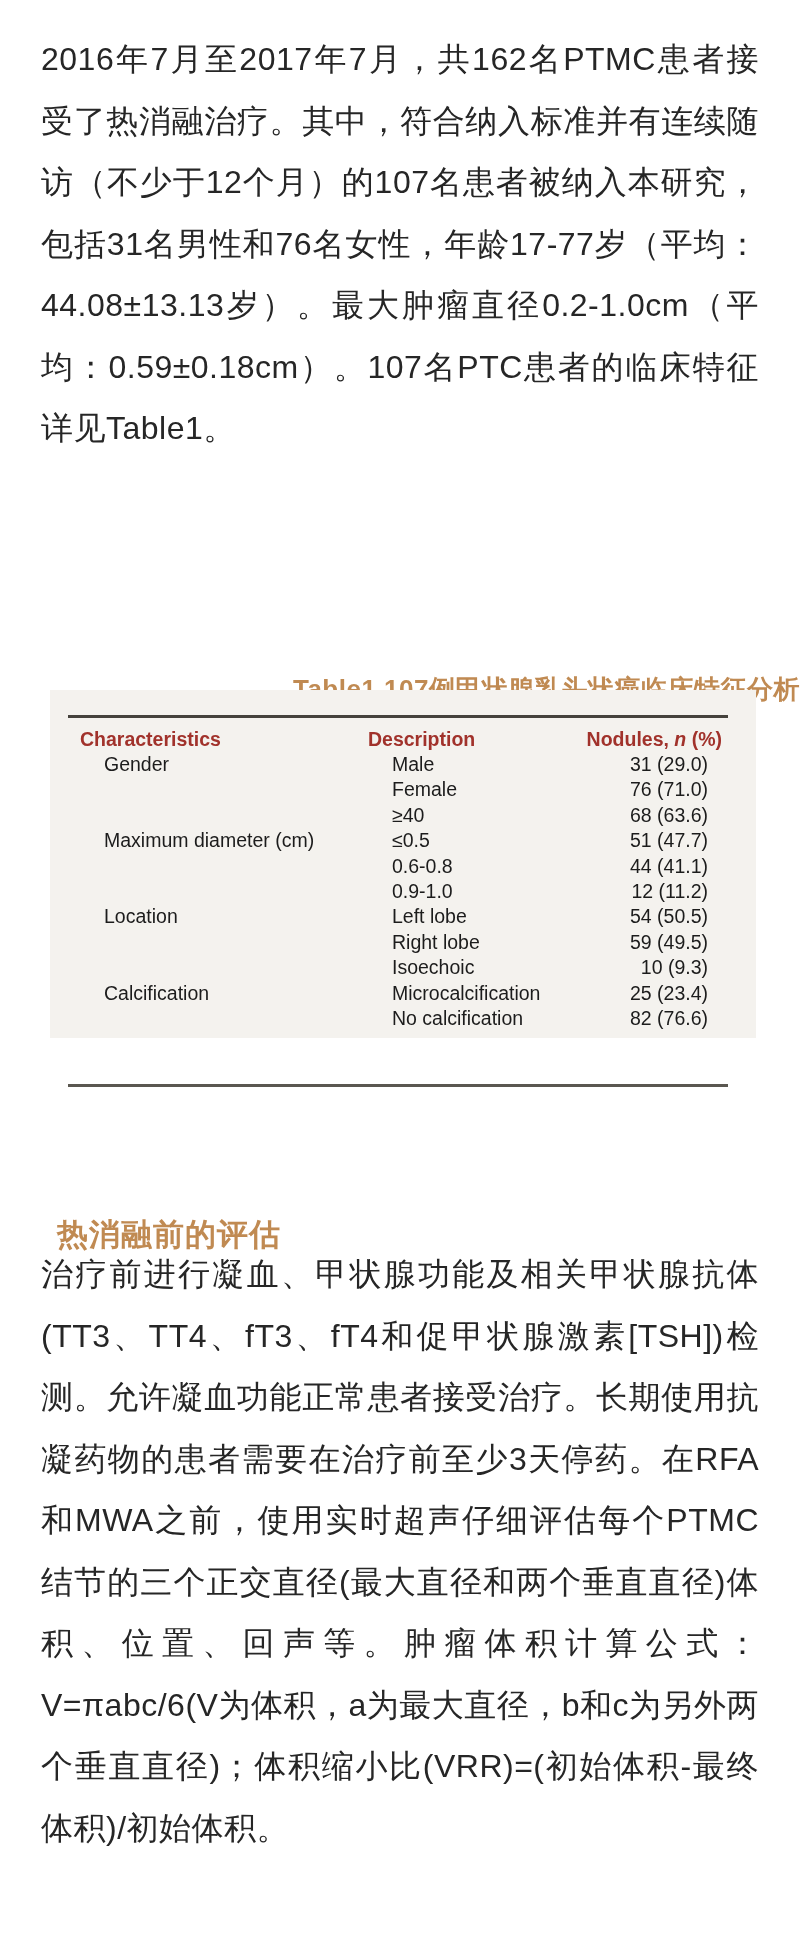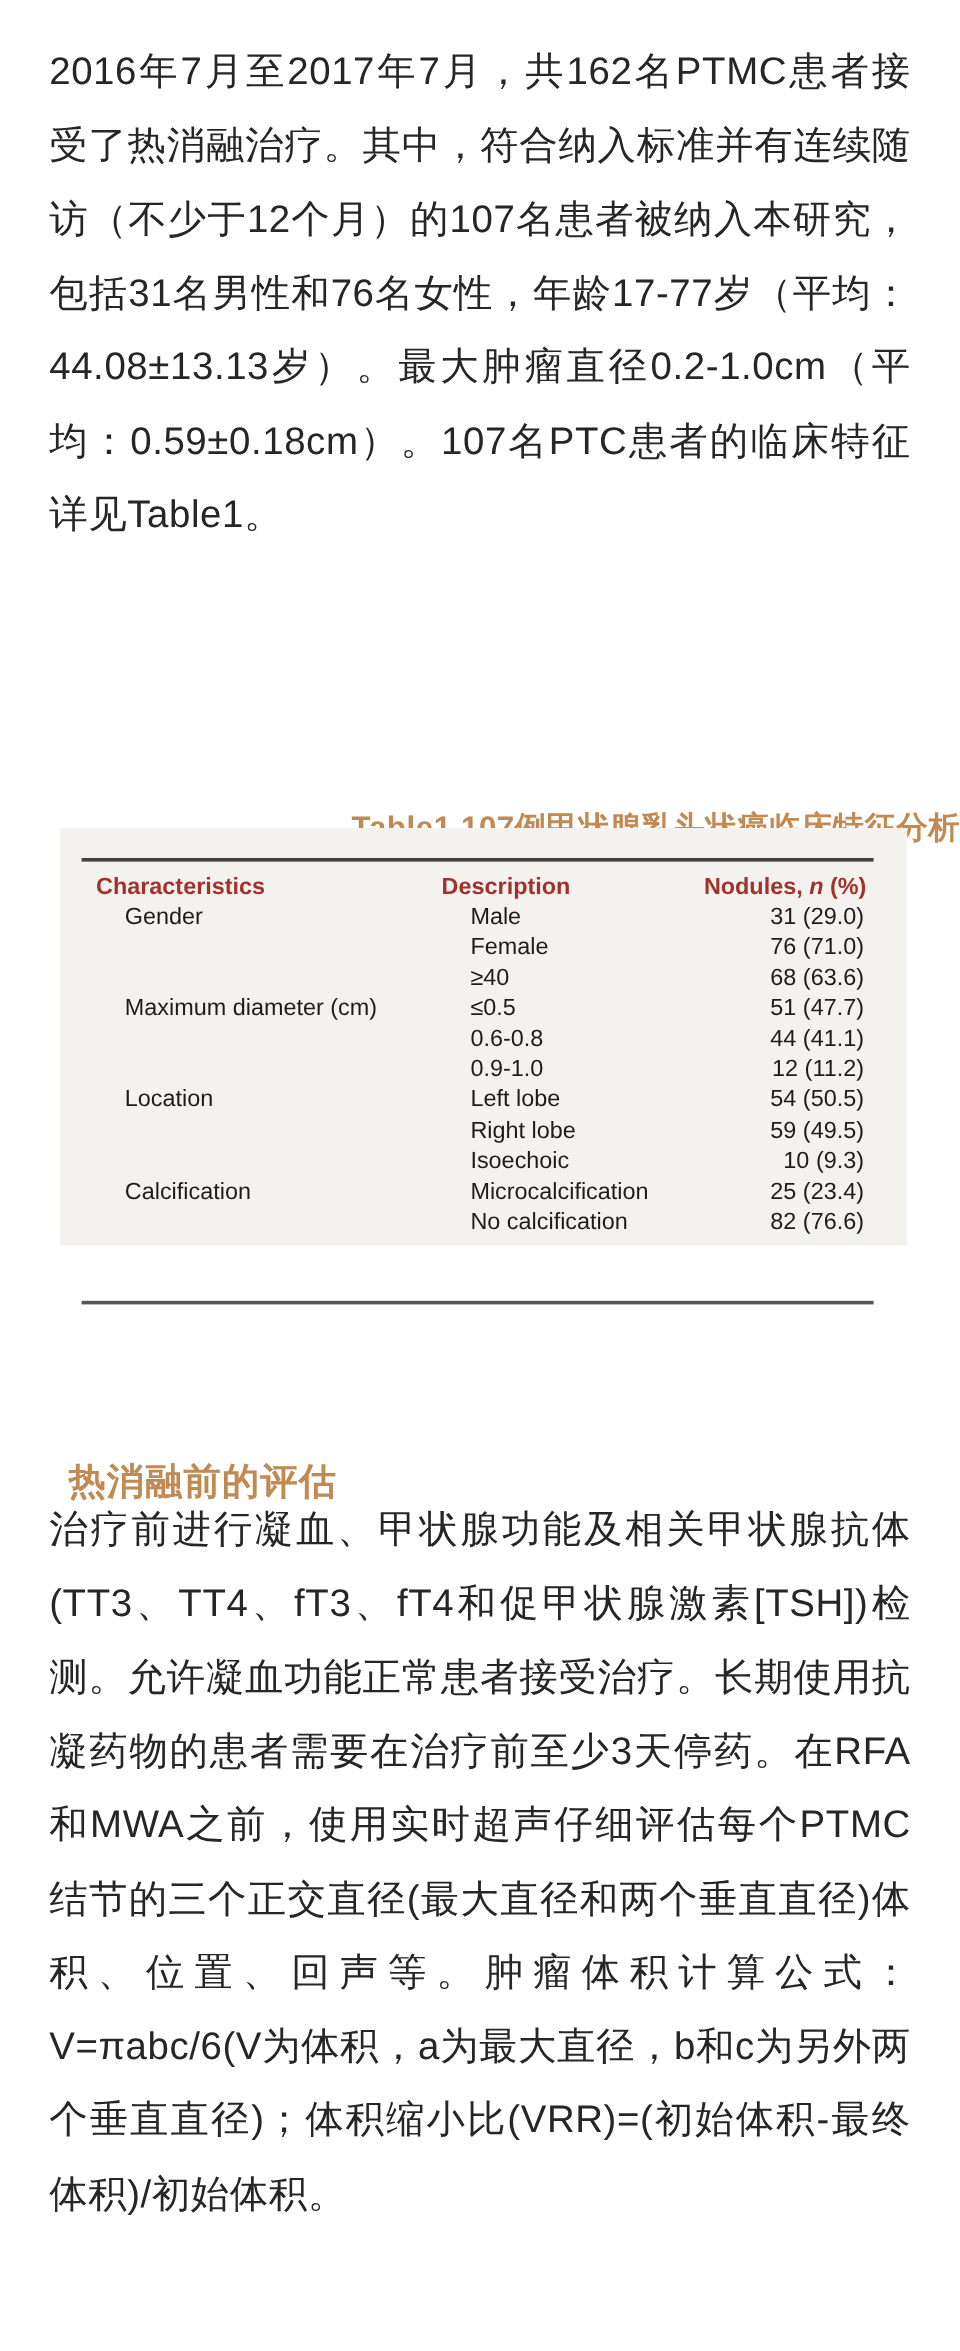--- a/index.html
+++ b/index.html
@@ -45,21 +45,21 @@
     font-weight:bold;color:var(--table-header);font-size:19.5px;line-height:26px;
   }
   .thead .c1{position:absolute;left:30px;}
   .thead .c2{position:absolute;left:318px;}
   .thead .c3{position:absolute;right:34px;text-align:right;}
   .thead .c3 i{font-style:italic;}
   #table-rows{position:absolute;top:62px;left:0;width:706px;margin-left:24px;}
   .trow{position:relative;height:25.4px;font-size:19.5px;line-height:25.4px;color:#1c1c1c;}
   .trow .cell1{position:absolute;left:30px;white-space:nowrap;}
   .trow .cell2{position:absolute;left:318px;white-space:nowrap;}
-  .trow .cell3{position:absolute;right:60px;text-align:right;white-space:nowrap;}
+  .trow .cell3{position:absolute;right:72px;text-align:right;white-space:nowrap;}
 </style>
 </head>
 <body>
 
 <div>
 
   <p class="body-text para1">2016年7月至2017年7月，共162名PTMC患者接受了热消融治疗。其中，符合纳入标准并有连续随访（不少于12个月）的107名患者被纳入本研究，包括31名男性和76名女性，年龄17-77岁（平均：44.08±13.13岁）。最大肿瘤直径0.2-1.0cm（平均：0.59±0.18cm）。107名PTC患者的临床特征详见Table1。</p>
 
   <div class="caption">Table1 107例甲状腺乳头状癌临床特征分析</div>
 

